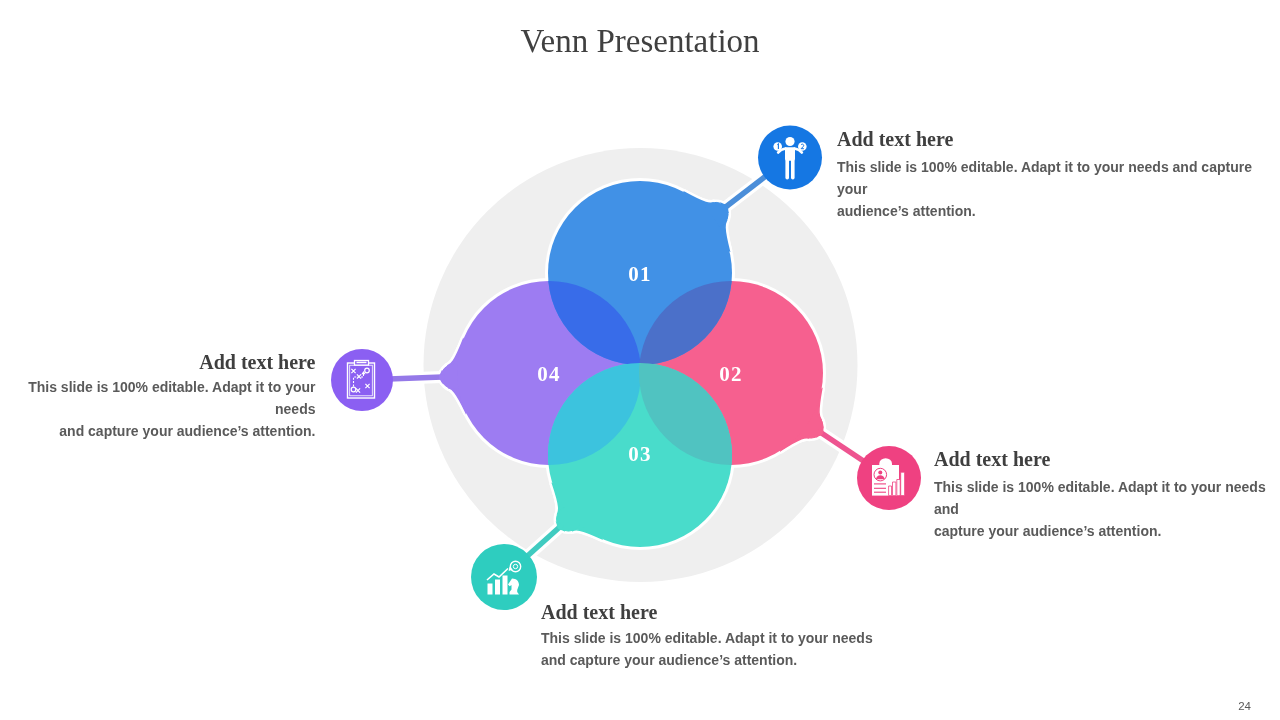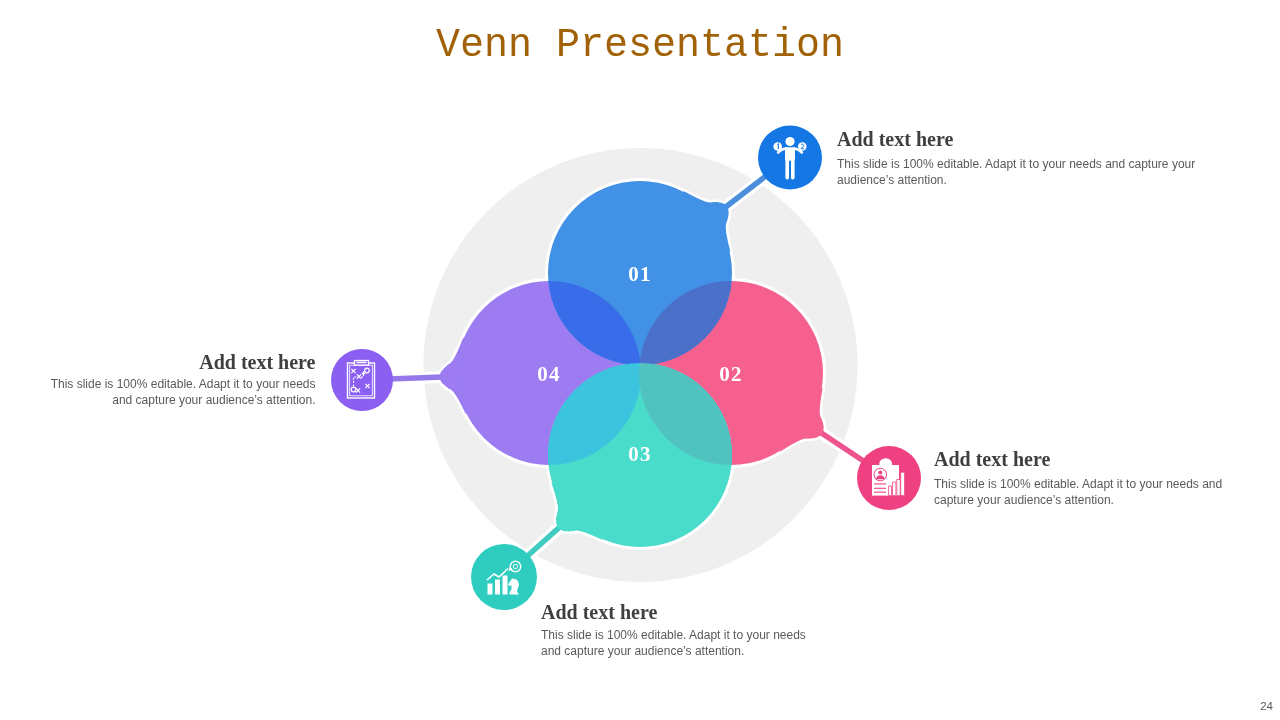--- a/index.html
+++ b/index.html
@@ -1,19 +1,19 @@
 <!DOCTYPE html>
 <html><head><meta charset="utf-8"><style>
 * { margin:0; padding:0; box-sizing:border-box; }
 html,body { width:1280px; height:720px; background:#fff; position:relative; overflow:hidden;
        font-family:"Liberation Sans", sans-serif; }
 .abs { position:absolute; }
-.title { font-family:Liberation Mono, monospace; font-size:40px; color:#a16207; }
+.title { font-family:Liberation Serif, serif; font-size:33px; color:#404040; }
 .h { font-family:"Liberation Serif", serif; font-size:20px; font-weight:bold; color:#3f3f3f; }
-.b { font-size:12px; color:#5a5a5a; line-height:16px; }
+.b { font-size:14px; color:#5a5a5a; line-height:22px;font-weight:bold; }
 </style></head>
 <body>
 <div class="abs" style="left:0; top:0;"><svg width="1280" height="720" viewBox="0 0 1280 720">
 <defs>
         <clipPath id="c_blue_purple">
           <circle cx="640" cy="273" r="92"></circle>
         </clipPath>
         <clipPath id="c_blue_pink">
           <circle cx="640" cy="273" r="92"></circle>
         </clipPath>
@@ -139,12 +139,12 @@
 
 <div class="abs h" style="right:964.5px; top:351.4px;">Add text here</div>
 <div class="abs b" style="right:964.5px; top:376.3px; text-align:right;">This slide is 100% editable. Adapt it to your needs<br>and capture your audience’s attention.</div>
 
 <div class="abs h" style="left:934px; top:448.4px;">Add text here</div>
 <div class="abs b" style="left:934px; top:476px;">This slide is 100% editable. Adapt it to your needs and<br>capture your audience’s attention.</div>
 
 <div class="abs h" style="left:541px; top:600.9px;">Add text here</div>
 <div class="abs b" style="left:541px; top:627px;">This slide is 100% editable. Adapt it to your needs<br>and capture your audience’s attention.</div>
 
-<div class="abs" style="right:7px; top:699.5px; font-size:11.5px; color:#595959;">24</div>
+<div class="abs" style="right:29px; top:699.5px; font-size:11.5px; color:#595959;">24</div>
 </body></html>

